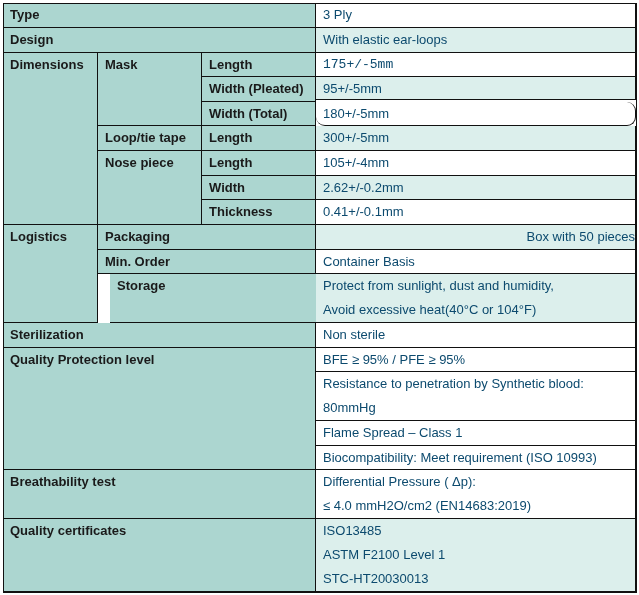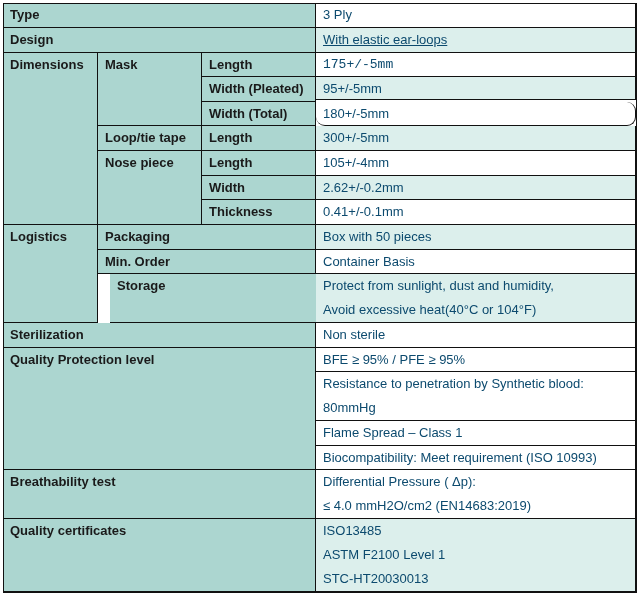--- a/index.html
+++ b/index.html
@@ -13,21 +13,21 @@
 </style>
 </head>
 <body>
 
 <div class="tbl">
 
   <div class="cell lbl" style="left:0;top:0;width:313px;height:25px;">Type</div>
   <div class="cell val" style="left:313px;top:0;width:320px;height:25px;">3 Ply</div>
 
   <div class="cell lbl" style="left:0;top:25px;width:313px;height:25px;">Design</div>
-  <div class="cell val alt" style="left:313px;top:25px;width:320px;height:25px;text-decoration:underline;">With elastic ear-loops</div>
+  <div class="cell val alt" style="left:313px;top:25px;width:320px;height:25px;">With elastic ear-loops</div>
 
   <div class="cell lbl" style="left:0;top:50px;width:95px;height:172px;">Dimensions</div>
   <div class="cell lbl" style="left:95px;top:50px;width:104px;height:73px;">Mask</div>
   <div class="cell lbl" style="left:199px;top:50px;width:114px;height:24px;">Length</div>
   <div class="cell val" style="left:313px;top:50px;width:320px;height:24px;font-family:Liberation Mono, monospace;">175+/-5mm</div>
   <div class="cell lbl" style="left:199px;top:74px;width:114px;height:25px;">Width (Pleated)</div>
   <div class="cell val alt" style="left:313px;top:74px;width:320px;height:23px;">95+/-5mm</div>
   <div class="cell lbl" style="left:199px;top:99px;width:114px;height:24px;">Width (Total)</div>
   <div class="cell val" style="left:313px;top:99px;width:320px;height:24px;border-radius:9px;">180+/-5mm</div>
 
@@ -38,21 +38,21 @@
   <div class="cell lbl" style="left:95px;top:148px;width:104px;height:74px;">Nose piece</div>
   <div class="cell lbl" style="left:199px;top:148px;width:114px;height:25px;">Length</div>
   <div class="cell val" style="left:313px;top:148px;width:320px;height:25px;">105+/-4mm</div>
   <div class="cell lbl" style="left:199px;top:173px;width:114px;height:24px;">Width</div>
   <div class="cell val alt" style="left:313px;top:173px;width:320px;height:24px;">2.62+/-0.2mm</div>
   <div class="cell lbl" style="left:199px;top:197px;width:114px;height:25px;">Thickness</div>
   <div class="cell val" style="left:313px;top:197px;width:320px;height:25px;">0.41+/-0.1mm</div>
 
   <div class="cell lbl" style="left:0;top:222px;width:95px;height:98px;">Logistics</div>
   <div class="cell lbl" style="left:95px;top:222px;width:218px;height:25px;">Packaging</div>
-  <div class="cell val alt" style="left:313px;top:222px;width:320px;height:25px;">Box with 50 pieces</div>
+  <div class="cell val alt" style="left:313px;top:222px;width:320px;height:25px;text-align:right;">Box with 50 pieces</div>
   <div class="cell lbl" style="left:95px;top:247px;width:218px;height:24px;">Min. Order</div>
   <div class="cell val" style="left:313px;top:247px;width:320px;height:24px;">Container Basis</div>
   <div class="cell lbl" style="left:107px;top:271px;width:218px;height:49px;">Storage</div>
   <div class="cell val alt" style="left:313px;top:271px;width:320px;height:49px;">
     <div>Protect from sunlight, dust and humidity,</div>
     <div>Avoid excessive heat(40°C or 104°F)</div>
   </div>
 
   <div class="cell lbl" style="left:0;top:320px;width:313px;height:25px;">Sterilization</div>
   <div class="cell val" style="left:313px;top:320px;width:320px;height:25px;">Non sterile</div>

